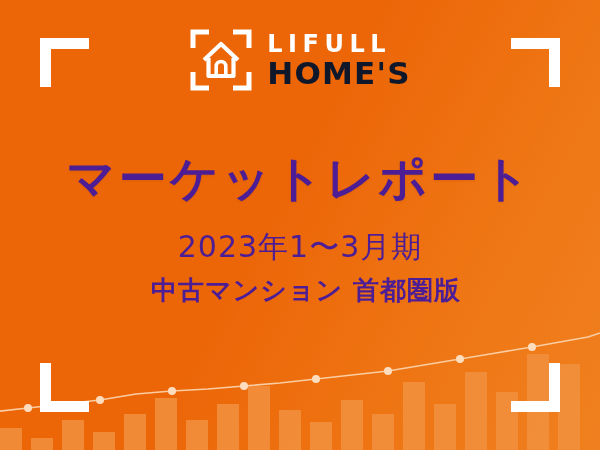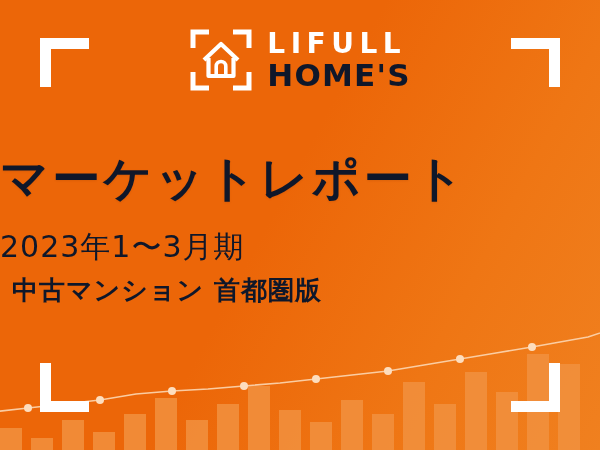--- a/index.html
+++ b/index.html
@@ -53,40 +53,41 @@
     right: 0;
     display: flex;
     align-items: center;
     justify-content: center;
     gap: 14px;
   }
   #logo-mark { width: 64px; height: 64px; flex: none; }
   #logo-words { display: flex; flex-direction: column; gap: 2px; }
   #logo-lifull {
     color: #ffffff;
-    font-size: 28px;
+    font-size: 24px;
     font-weight: bold;
     letter-spacing: 5.5px;
     line-height: 1;
   }
   #logo-homes {
     color: #0f172a;
     font-size: 31px;
     font-weight: bold;
     letter-spacing: 1.2px;
     line-height: 1;
   }
 
   
   #titles {
     position: absolute;
     top: 150px;
     left: 0;
     right: 0;
-    color: #0f172a;
+    text-align: center;
+    color: #4c1d95;
   }
   #main-title {
     font-size: 48px;
     font-weight: bold;
     letter-spacing: 3px;
     line-height: 1.18;
     text-shadow: 0 1px 2px rgba(150,60,0,.18);
   }
   #period {
     margin-top: 22px;

